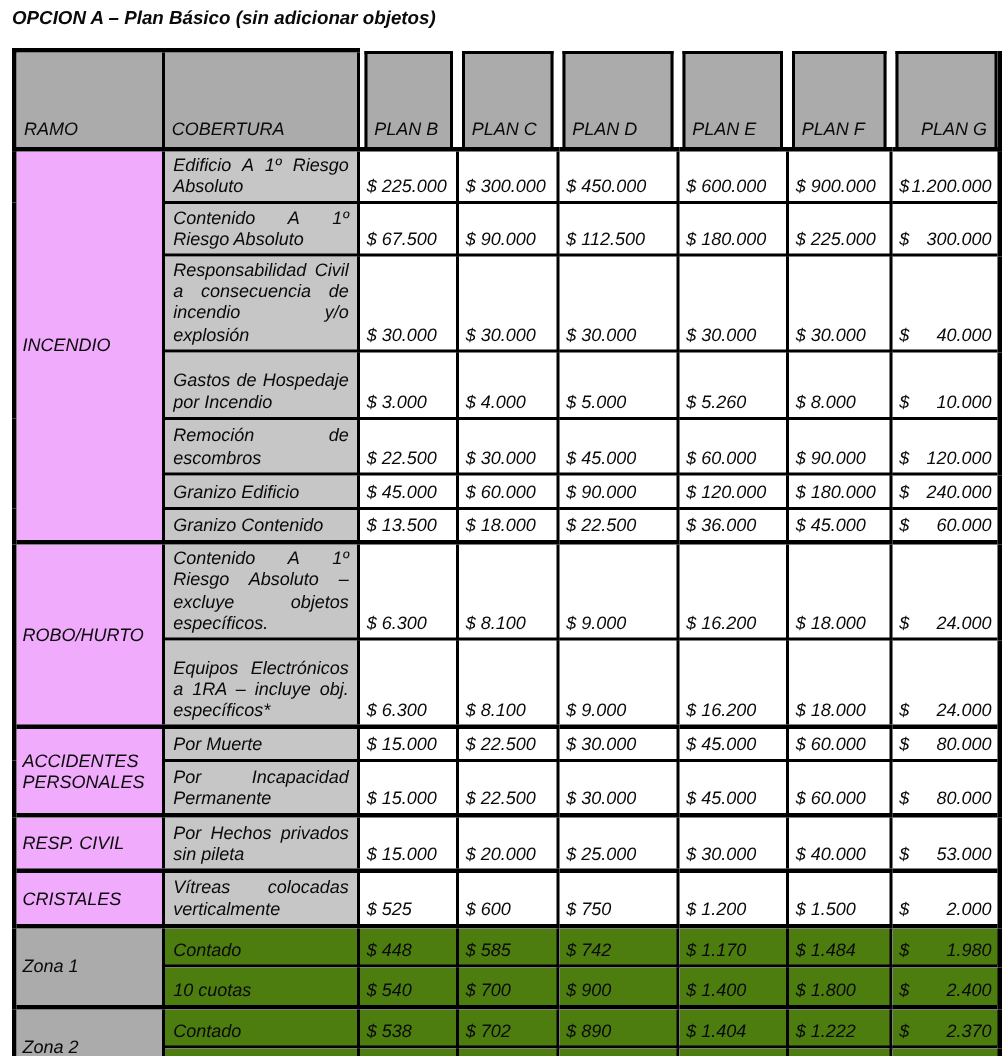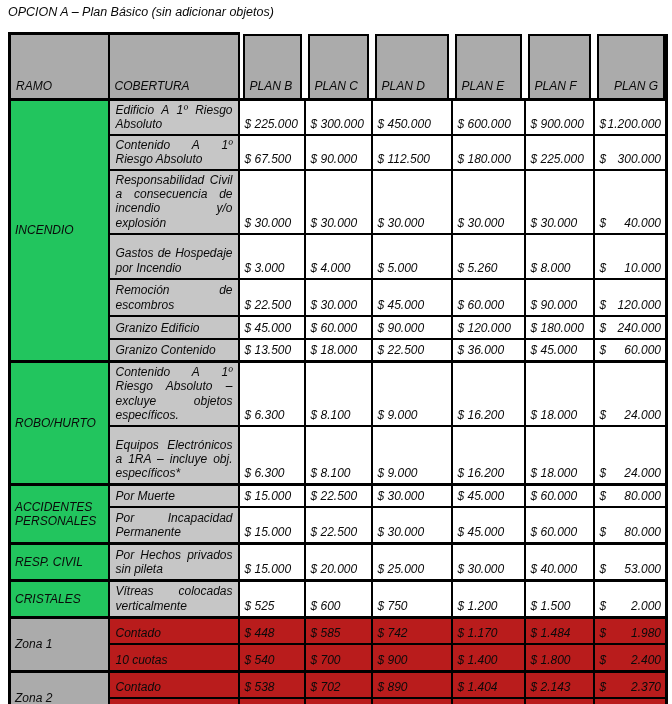--- a/index.html
+++ b/index.html
@@ -3,21 +3,21 @@
 <meta charset="utf-8">
 <style>
   html,body{margin:0;padding:0;background:#ffffff;}
   body{
     width:672px;height:704px;overflow:hidden;
     font-family:"Liberation Sans",sans-serif;
     font-style:italic;color:#0a0a0a;
   }
   .doc-title{
     margin:5px 0 0 8px;
-    font-size:12.5px;font-weight:400;letter-spacing:0;
+    font-size:12.5px;font-weight:700;letter-spacing:0;
   }
   table.plans{
     border-collapse:collapse;table-layout:fixed;
     margin:13px 0 0 8px;width:657px;
     font-size:12px;line-height:1.18;
   }
   td,th{box-sizing:border-box;overflow:hidden;}
   
   th.label-h{
     background:#ababab;border:2px solid #000;border-top:3px solid #000;
@@ -34,37 +34,37 @@
     margin:0 3px;height:64px;background:#ababab;
     border:2px solid #000;border-bottom:none;
     display:flex;align-items:flex-end;justify-content:flex-start;
     padding:3px 5px 4px 5px;box-sizing:border-box;text-align:left;
   }
   th.plan-h.last{border-right:3px solid #000;}
   th.plan-h.last .plan-box{margin-right:0;justify-content:flex-end;}
   
   td{border:2px solid #000;}
   td.ramo{
-    background:#22c55e;vertical-align:middle;text-align:left;
+    background:#f0abfc;vertical-align:middle;text-align:left;
     padding:2px 4px;border-left:3px solid #000;
   }
   td.cob{
     background:#c6c6c6;vertical-align:bottom;
     text-align:justify;padding:2px 5px 3px 6px;
   }
   td.val{
     background:#ffffff;vertical-align:bottom;
     padding:2px 4px 3px 5px;white-space:nowrap;
   }
   td.val .acct{display:flex;justify-content:space-between;align-items:flex-end;}
   td.edge-r{border-right:3px solid #000;}
   tr.gs td{border-top:3px solid #000;}
   tr.last td{border-bottom:3px solid #000;}
   
-  tr.z td.cob, tr.z td.val{background:#b91c1c;}
+  tr.z td.cob, tr.z td.val{background:#4d7c0f;}
   td.ramo.z{background:#ababab;}
   
   tr.h22 td{height:22px;} tr.h23 td{height:23px;} tr.h27 td{height:27px;}
   tr.h35 td{height:35px;} tr.h36 td{height:36px;} tr.h37 td{height:37px;}
   tr.h45 td{height:45px;font-style:italic;} tr.h56 td{height:56px;font-style:italic;} tr.h59 td{height:59px;}
   tr.h63 td{height:63px;}
 </style>
 </head>
 <body>
 
@@ -328,21 +328,21 @@
         </td>
   </tr>
 
   <tr class="gs z h27">
     <td class="ramo z" rowspan="2">Zona 2</td>
     <td class="cob">Contado</td>
     <td class="val">$ 538</td>
     <td class="val">$ 702</td>
     <td class="val">$ 890</td>
     <td class="val">$ 1.404</td>
-    <td class="val">$ 2.143</td>
+    <td class="val">$ 1.222</td>
     <td class="val edge-r">
           <div class="acct">
             <span>$</span>
             <span>2.370</span>
           </div>
         </td>
   </tr>
   <tr class="z last h27">
     <td class="cob">10 cuotas</td>
     <td class="val">$ 650</td>

